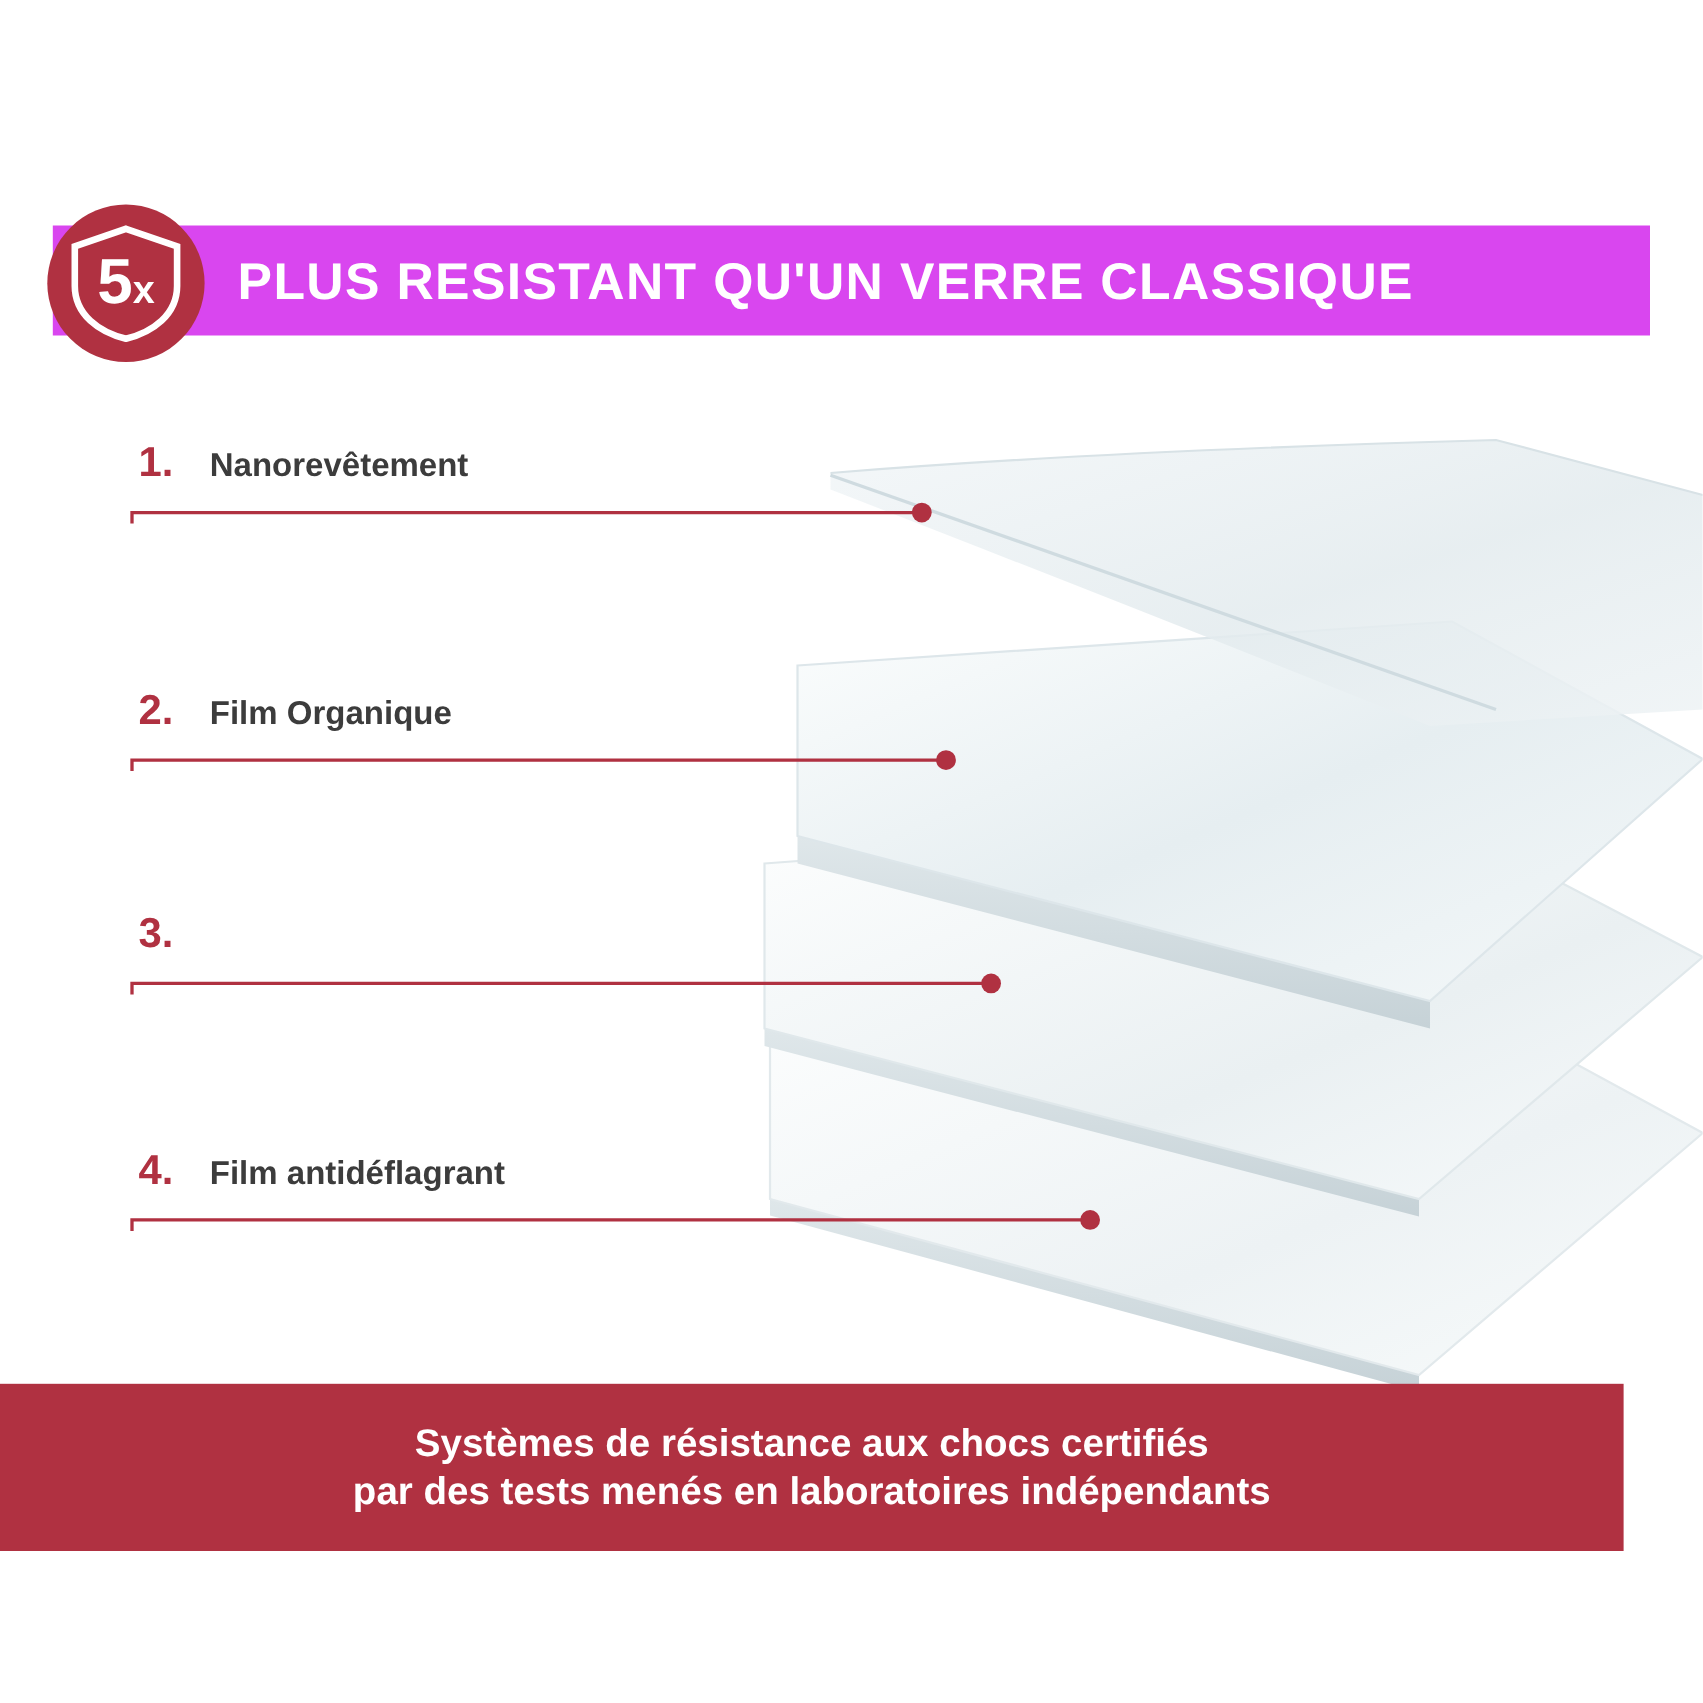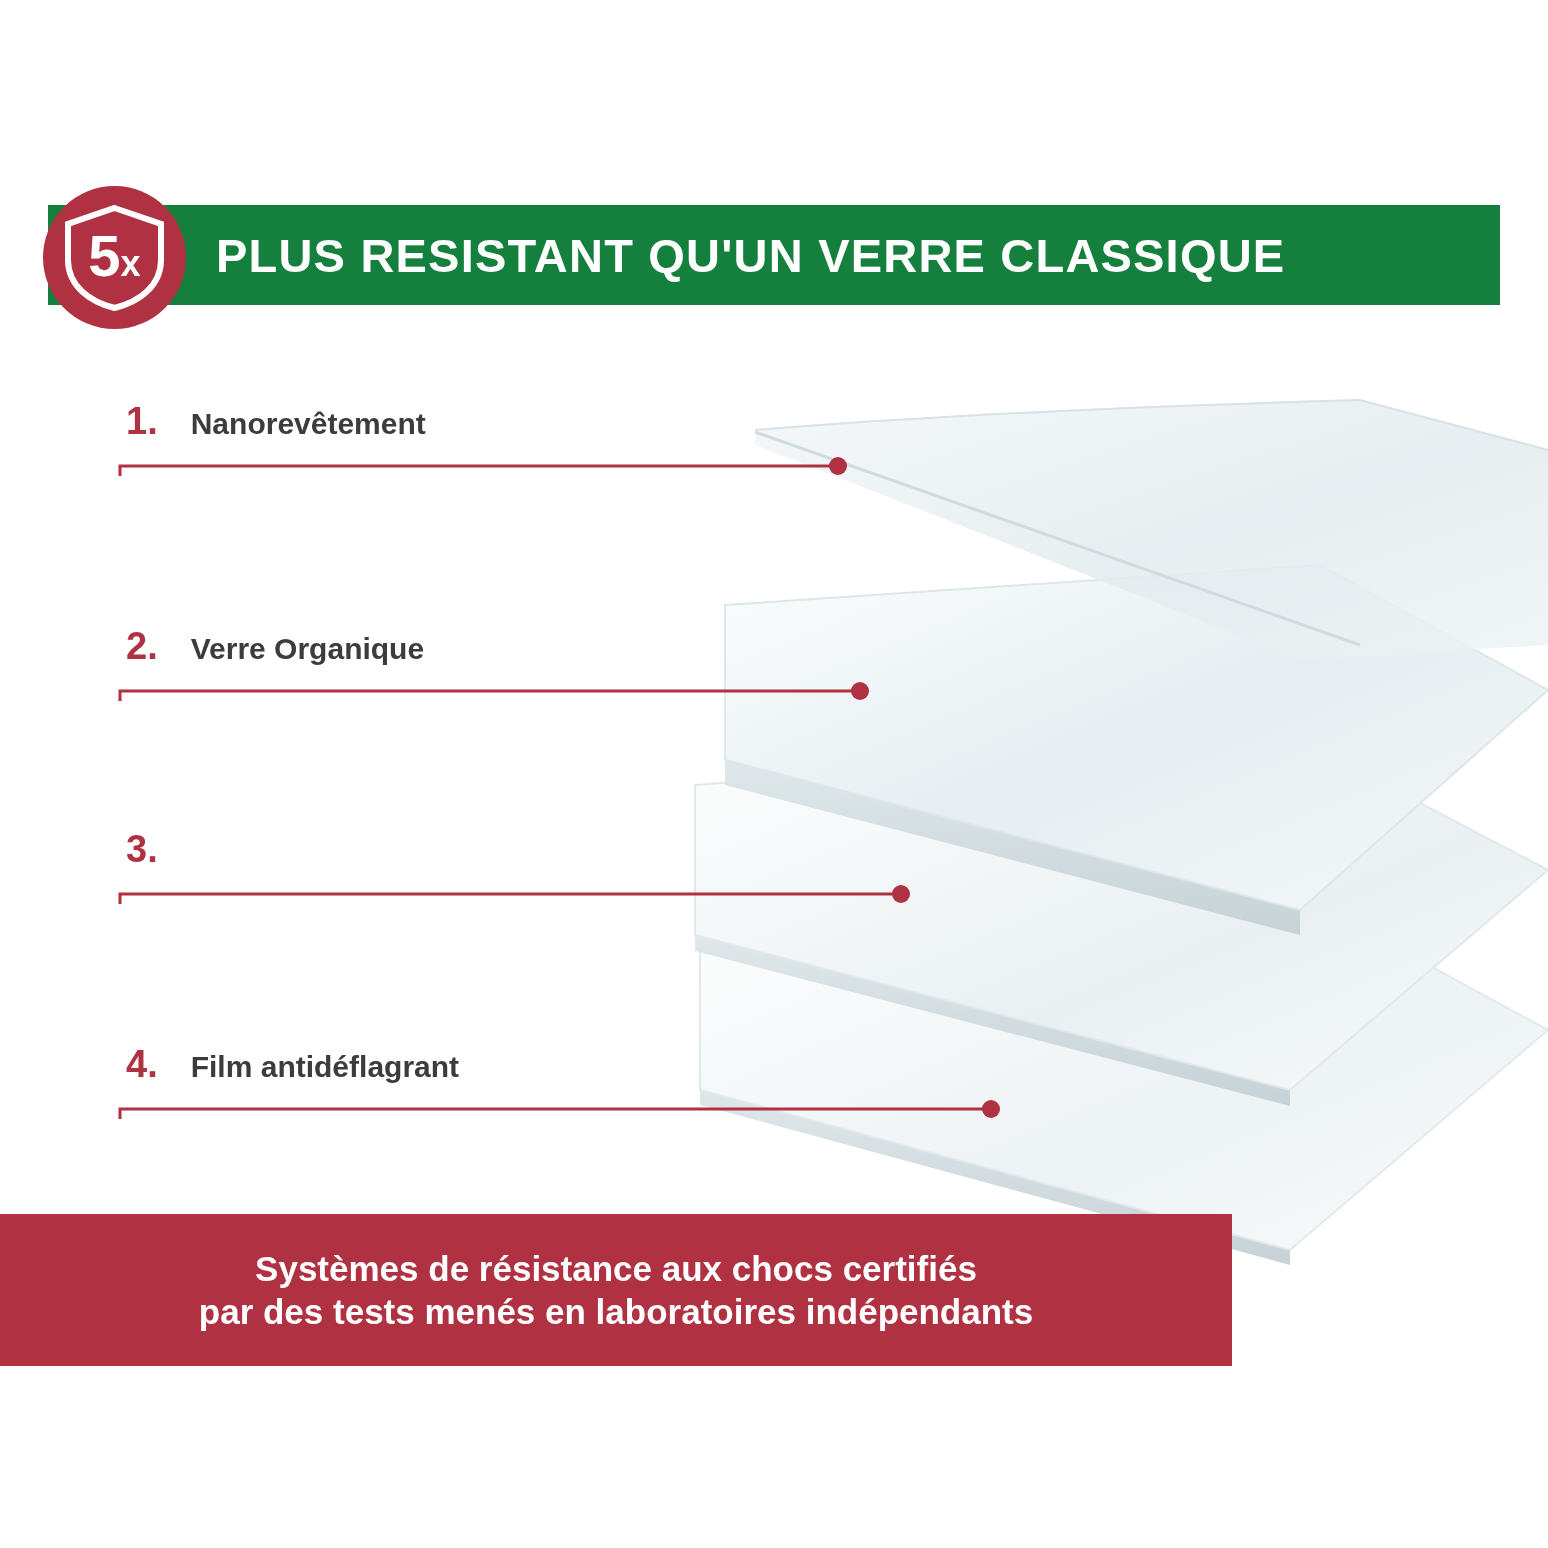--- a/index.html
+++ b/index.html
@@ -22,21 +22,21 @@
     background: #ffffff;
   }
 
   
   .header-banner {
     position: absolute;
     left: 48px;
     top: 205px;
     width: 1452px;
     height: 100px;
-    background: #15803d;
+    background: #d946ef;
     display: flex;
     align-items: center;
   }
   .header-title {
     margin-left: 168px;
     color: #ffffff;
     font-size: 47px;
     font-weight: bold;
     letter-spacing: 1.2px;
     white-space: nowrap;
@@ -111,22 +111,22 @@
   .leader {
     position: absolute;
     left: 0;
     top: 0;
   }
 
   
   .footer-banner {
     position: absolute;
     left: 0;
-    top: 1214px;
-    width: 1232px;
+    top: 1258px;
+    width: 1476px;
     height: 152px;
     background: #b03141;
     display: flex;
     flex-direction: column;
     align-items: center;
     justify-content: center;
   }
   .footer-banner .fline {
     color: #ffffff;
     font-size: 35px;
@@ -217,21 +217,21 @@
     </div>
     <svg class="leader" width="740" height="78" viewBox="0 0 740 78">
       <path d="M2 76 L2 66 L713 66" fill="none" stroke="#b03141" stroke-width="3"></path>
       <circle cx="720" cy="66" r="9" fill="#b03141"></circle>
     </svg>
   </div>
 
   <div class="callout" style="left:118px; top:625px; width:770px;">
     <div class="label-row">
       <span class="idx">2.</span>
-      <span class="txt">Verre Organique</span>
+      <span class="txt">Film Organique</span>
     </div>
     <svg class="leader" width="770" height="78" viewBox="0 0 770 78">
       <path d="M2 76 L2 66 L735 66" fill="none" stroke="#b03141" stroke-width="3"></path>
       <circle cx="742" cy="66" r="9" fill="#b03141"></circle>
     </svg>
   </div>
 
   <div class="callout" style="left:118px; top:828px; width:915px;">
     <div class="label-row">
       <span class="idx">3.</span>

